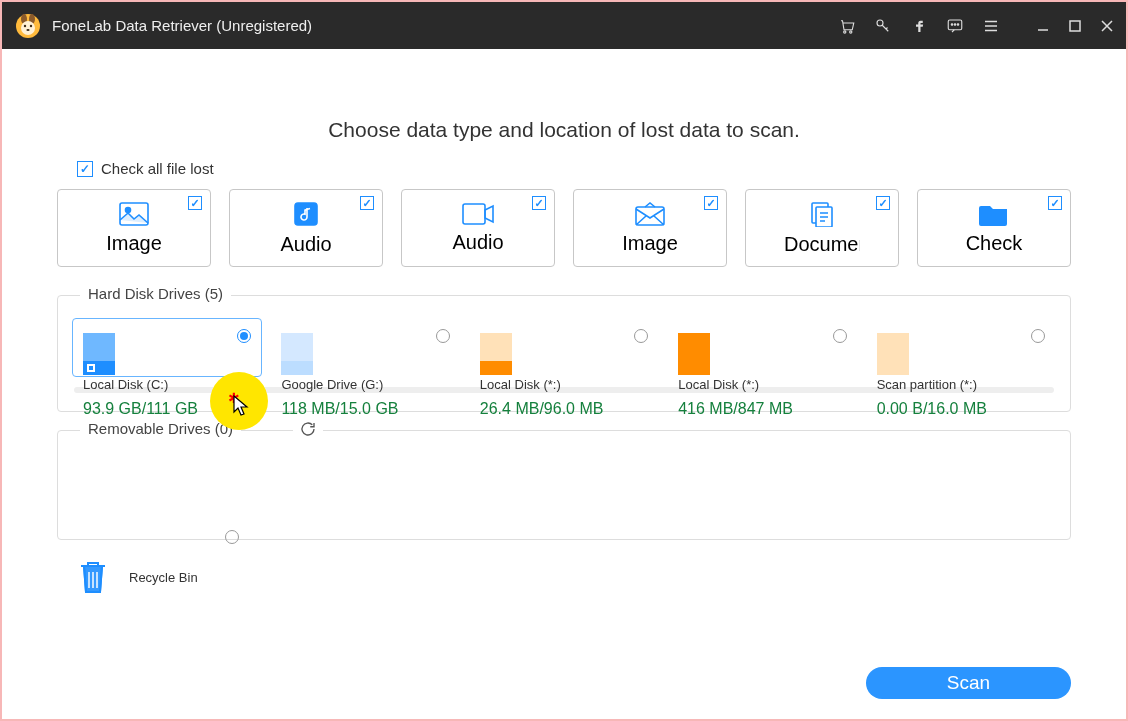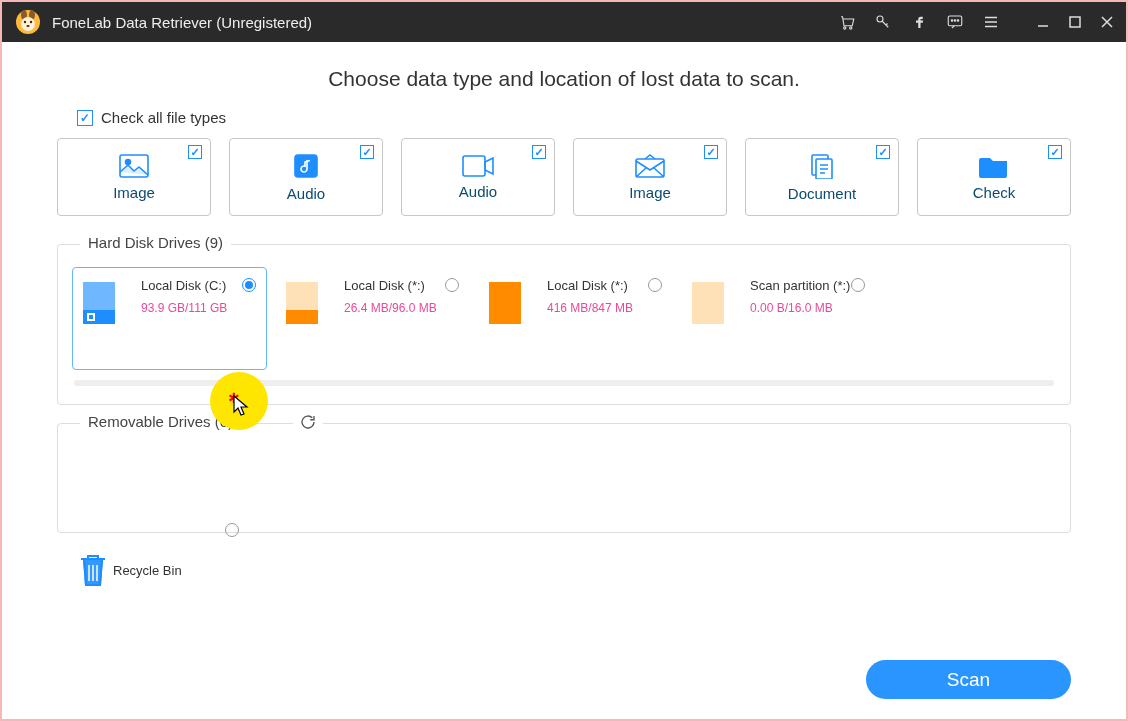--- a/index.html
+++ b/index.html
@@ -1,49 +1,49 @@
 <!DOCTYPE html>
 <html><head>
 <meta charset="utf-8">
 <style>
   * { box-sizing: border-box; margin: 0; padding: 0; font-family: "Segoe UI", Arial, sans-serif; }
   body { background: #fff; }
   .frame { width: 1128px; height: 721px; border: 2px solid #f7b7b7; position: relative; background: #fff; }
-  .titlebar { height: 40px; background: #2a2a2a; display: flex; align-items: center; padding: 16px 12px; color: #eee; }
+  .titlebar { height: 47px; background: #2a2a2a; display: flex; align-items: center; padding: 16px 12px; color: #eee; }
   .logo { width: 28px; height: 28px; margin-right: 10px; display:flex; align-items:center; justify-content:center;}
   .title-text { font-size: 15px; flex: 1; }
   .tool-icons { display: flex; gap: 18px; align-items: center; }
   .tool-icons span, .tool-icons div { color: #ddd; font-size: 16px; cursor: pointer; }
   .win-controls { display:flex; gap:18px; margin-left:18px; align-items:center;}
   .content { padding: 25px 55px 0 55px; position: relative; }
-  .heading { text-align: center; font-size: 21px; color: #333; margin-bottom: 18px; font-weight: 500;}
+  .heading { text-align: center; font-size: 21px; color: #333; margin-bottom: 18px; font-weight: 500; margin-top: 44px;}
   .check-all { display: flex; align-items: center; gap: 8px; margin-bottom: 12px; margin-left:20px; font-size: 15px; color:#333;}
   .check-all .chk { width:16px; height:16px; border:1px solid #1e8eff; display:inline-flex; align-items:center; justify-content:center; color:#1e8eff; font-size:12px; font-weight:bold;}
   .types { display: flex; gap: 18px; margin-bottom: 28px; }
   .type-card { flex: 1; height: 78px; border: 1px solid #c7c7c7; border-radius: 4px; position: relative; display:flex; flex-direction:column; align-items:center; justify-content:center; gap:6px; cursor:pointer;}
   .type-card .corner-chk { position:absolute; top:6px; right:8px; width:14px; height:14px; border:1px solid #1e8eff; display:flex; align-items:center; justify-content:center; color:#1e8eff; font-size:11px; font-weight:bold;}
   .type-card .t-icon { color:#1e8eff; }
-  .type-card .t-label { font-size:15px; color:#0c4a6e; }
+  .type-card .t-label { font-size:20px; color:#000000; }
   .group-box { border: 1px solid #ddd; border-radius: 4px; position: relative; padding: 22px 14px 18px 14px; margin-bottom: 18px;}
   .group-label { position: absolute; top: -11px; left: 22px; background: #fff; padding: 0 8px; font-size: 15px; color: #444; }
   .drives { display: flex; gap: 8px; }
-  .drive-card { width: 195px; height: 103px; border: 1px solid transparent; border-radius: 4px; padding: 10px 10px; position: relative; display:flex; gap:26px; cursor:pointer;}
+  .drive-card { width: 195px; height: 59px; border: 1px solid transparent; border-radius: 4px; padding: 10px 10px; position: relative; display:flex; gap:2px; cursor:pointer;flex-direction:column;}
   .drive-card.selected { border-color: #68b5ff; background:#fff;}
   .drive-radio { position:absolute; top:10px; right:10px; width:14px; height:14px; border:1px solid #999; border-radius:50%; background:#fff;}
   .drive-radio.on { border-color:#1e8eff; }
   .drive-radio.on::after { content:""; position:absolute; top:2px; left:2px; width:8px; height:8px; background:#1e8eff; border-radius:50%;}
   .drive-icon { width:32px; height:42px; margin-top:4px; position:relative;}
   .drive-text .dn { font-size:13px; color:#333; margin-bottom:8px;}
-  .drive-text .ds { font-size:12px; color:#ec4899;}
+  .drive-text .ds { font-size:16px; color:#15803d;}
   .scroll-track{ height:6px; background:#eee; border-radius:3px; margin:10px 2px 0 2px;}
   .refresh { position:absolute; top:-11px; left:235px; background:#fff; padding:0 6px; color:#555; cursor:pointer;}
-  .recycle-area{ margin-top:10px; margin-left:20px; display:flex; align-items:center; gap:4px; position:relative;}
+  .recycle-area{ margin-top:10px; margin-left:20px; display:flex; align-items:center; gap:20px; position:relative;}
   .recycle-icon{ width:32px; height:38px;}
   .recycle-radio{ position:absolute; top:-28px; left:148px; width:14px; height:14px; border:1px solid #999; border-radius:50%;}
-  .scan-btn { position:absolute; right:55px; bottom:20px; width:205px; height:39px; background:#2b95ff; color:#fff; border:none; border-radius:22px; font-size:19px; cursor:pointer;}
+  .scan-btn { position:absolute; right:55px; bottom:20px; width:205px; height:32px; background:#2b95ff; color:#fff; border:none; border-radius:22px; font-size:19px; cursor:pointer;}
   .highlight { position:absolute; width:58px; height:58px; background:#ffe600; border-radius:50%; top:370px; left:208px; z-index:5; display:flex; align-items:center; justify-content:center;}
   .cursor-arrow { color:#000; font-size:18px; position:relative; top:4px; left:2px;}
   .red-star{ color:red; font-size:14px; position:absolute; top:18px; left:18px;}
   svg { display:block; }
 </style>
 </head>
 <body>
 
 <div class="frame">
 
@@ -111,21 +111,21 @@
           </div>
       </div>
     </div>
   </div>
 
   <div class="content">
     <div class="heading">Choose data type and location of lost data to scan.</div>
 
     <div class="check-all">
       <span class="chk">✓</span>
-      <span>Check all file types</span>
+      <span>Check all file lost</span>
     </div>
 
     <div class="types">
       <div class="type-card">
         <span class="corner-chk">✓</span>
         <span class="t-icon">
             <svg width="30" height="24" viewBox="0 0 30 24" fill="none" stroke="#1e8eff" stroke-width="1.6">
               <rect x="1" y="1" width="28" height="22" rx="2"></rect>
               <circle cx="9" cy="8" r="2.5" fill="#1e8eff"></circle>
               <path d="M1 18l8-7 6 6 5-4 9 8" fill="#1e8eff" fill-opacity="0.15"></path>
@@ -180,35 +180,49 @@
         <span class="t-icon">
             <svg width="30" height="24" viewBox="0 0 30 24" fill="#1e8eff">
               <path d="M2 4h9l3 3h14v15a2 2 0 0 1-2 2H2a2 2 0 0 1-2-2V6a2 2 0 0 1 2-2z"></path>
             </svg>
           </span>
         <span class="t-label">Check</span>
       </div>
     </div>
 
     <div class="group-box">
-      <div class="group-label">Hard Disk Drives (9)</div>
+      <div class="group-label">Hard Disk Drives (5)</div>
       <div class="drives" id="drives-row">
           <div class="drive-card selected">
     <div class="drive-radio on"></div>
     <div class="drive-icon">
       <svg width="32" height="42" viewBox="0 0 32 42">
         <rect x="0" y="0" width="32" height="28" fill="#6fb8ff"></rect>
         <rect x="0" y="28" width="32" height="14" fill="#1e8eff"></rect>
         <rect x="4" y="31" width="8" height="8" fill="#fff"></rect>
                 <rect x="6" y="33" width="4" height="4" fill="#1e8eff"></rect>
       </svg>
     </div>
     <div class="drive-text">
       <div class="dn">Local Disk (C:)</div>
       <div class="ds">93.9 GB/111 GB</div>
+    </div>
+          </div>
+          <div class="drive-card">
+    <div class="drive-radio "></div>
+    <div class="drive-icon">
+      <svg width="32" height="42" viewBox="0 0 32 42">
+        <rect x="0" y="0" width="32" height="28" fill="#d4e8ff"></rect>
+        <rect x="0" y="28" width="32" height="14" fill="#bcddff"></rect>
+
+      </svg>
+    </div>
+    <div class="drive-text">
+      <div class="dn">Google Drive (G:)</div>
+      <div class="ds">118 MB/15.0 GB</div>
     </div>
           </div>
           <div class="drive-card">
     <div class="drive-radio "></div>
     <div class="drive-icon">
       <svg width="32" height="42" viewBox="0 0 32 42">
         <rect x="0" y="0" width="32" height="28" fill="#ffe1b8"></rect>
         <rect x="0" y="28" width="32" height="14" fill="#ff8c00"></rect>
 
       </svg>

